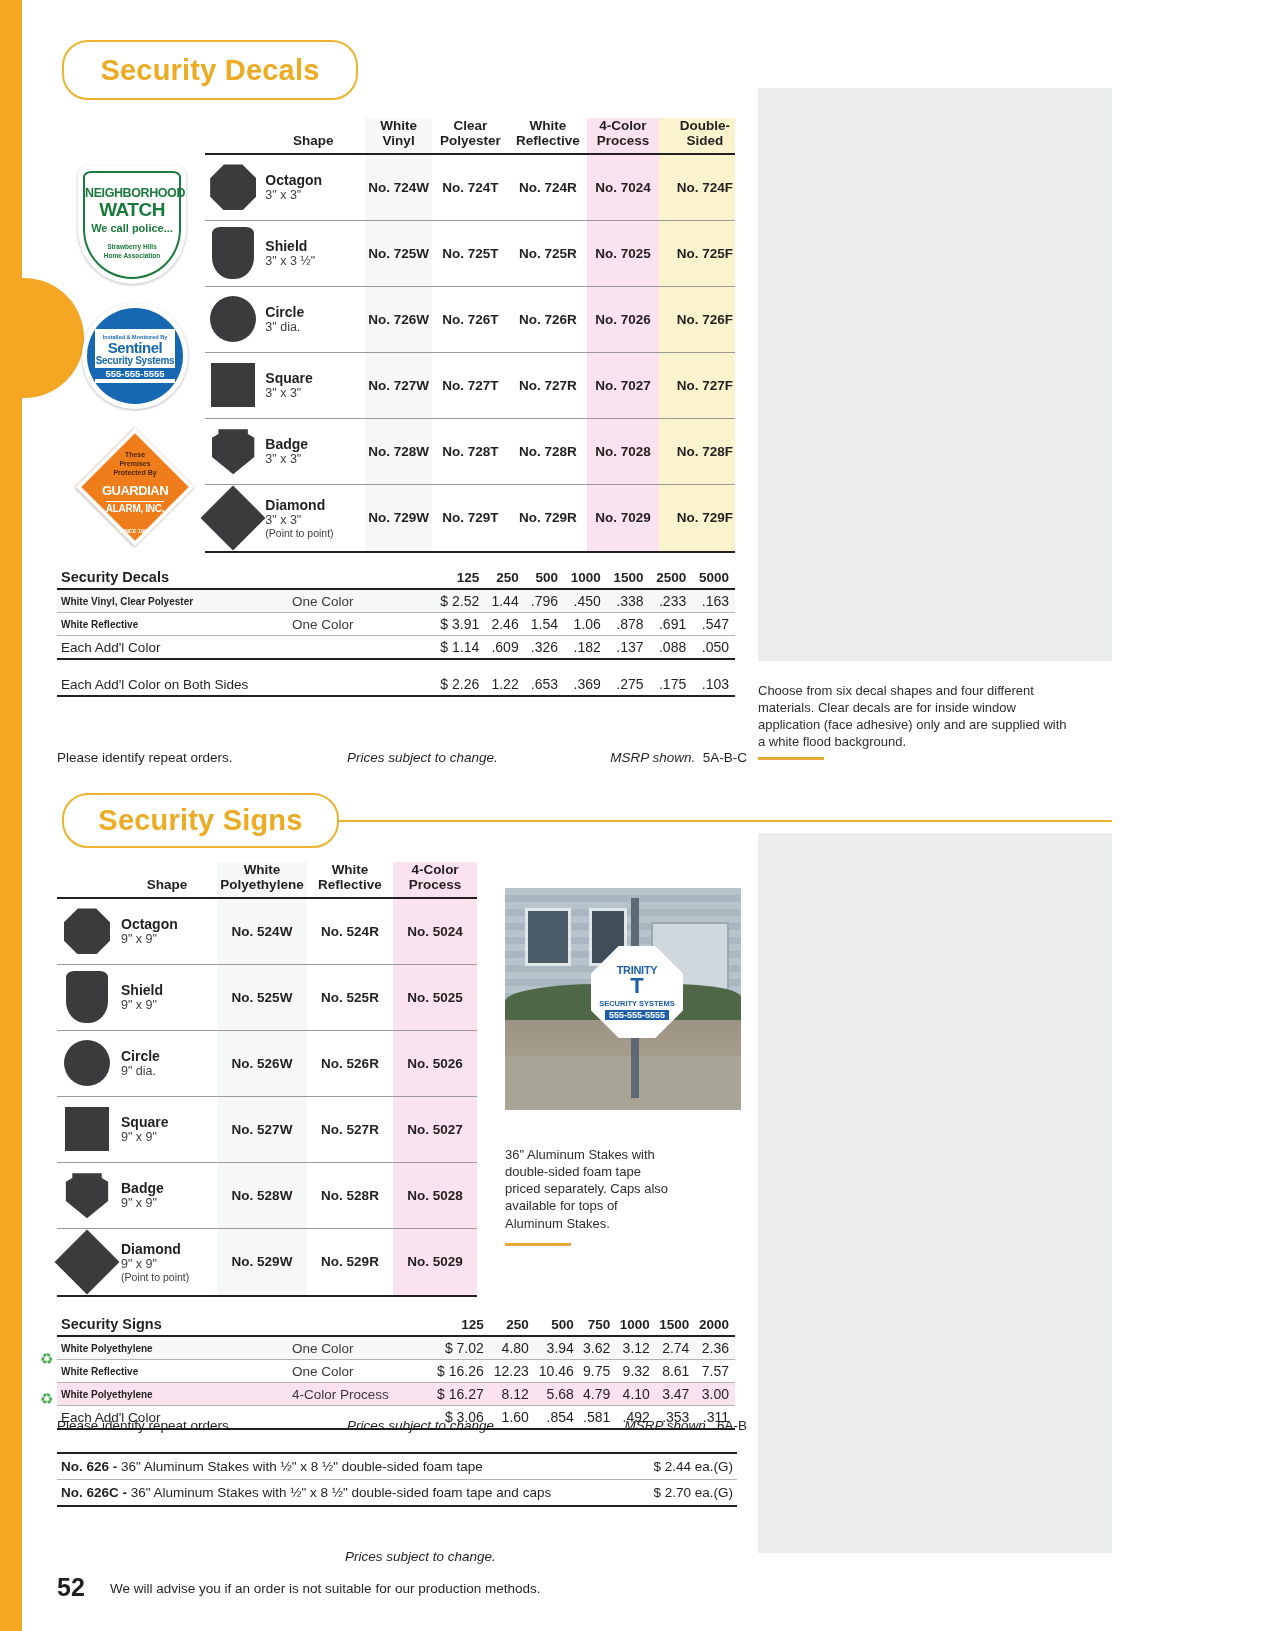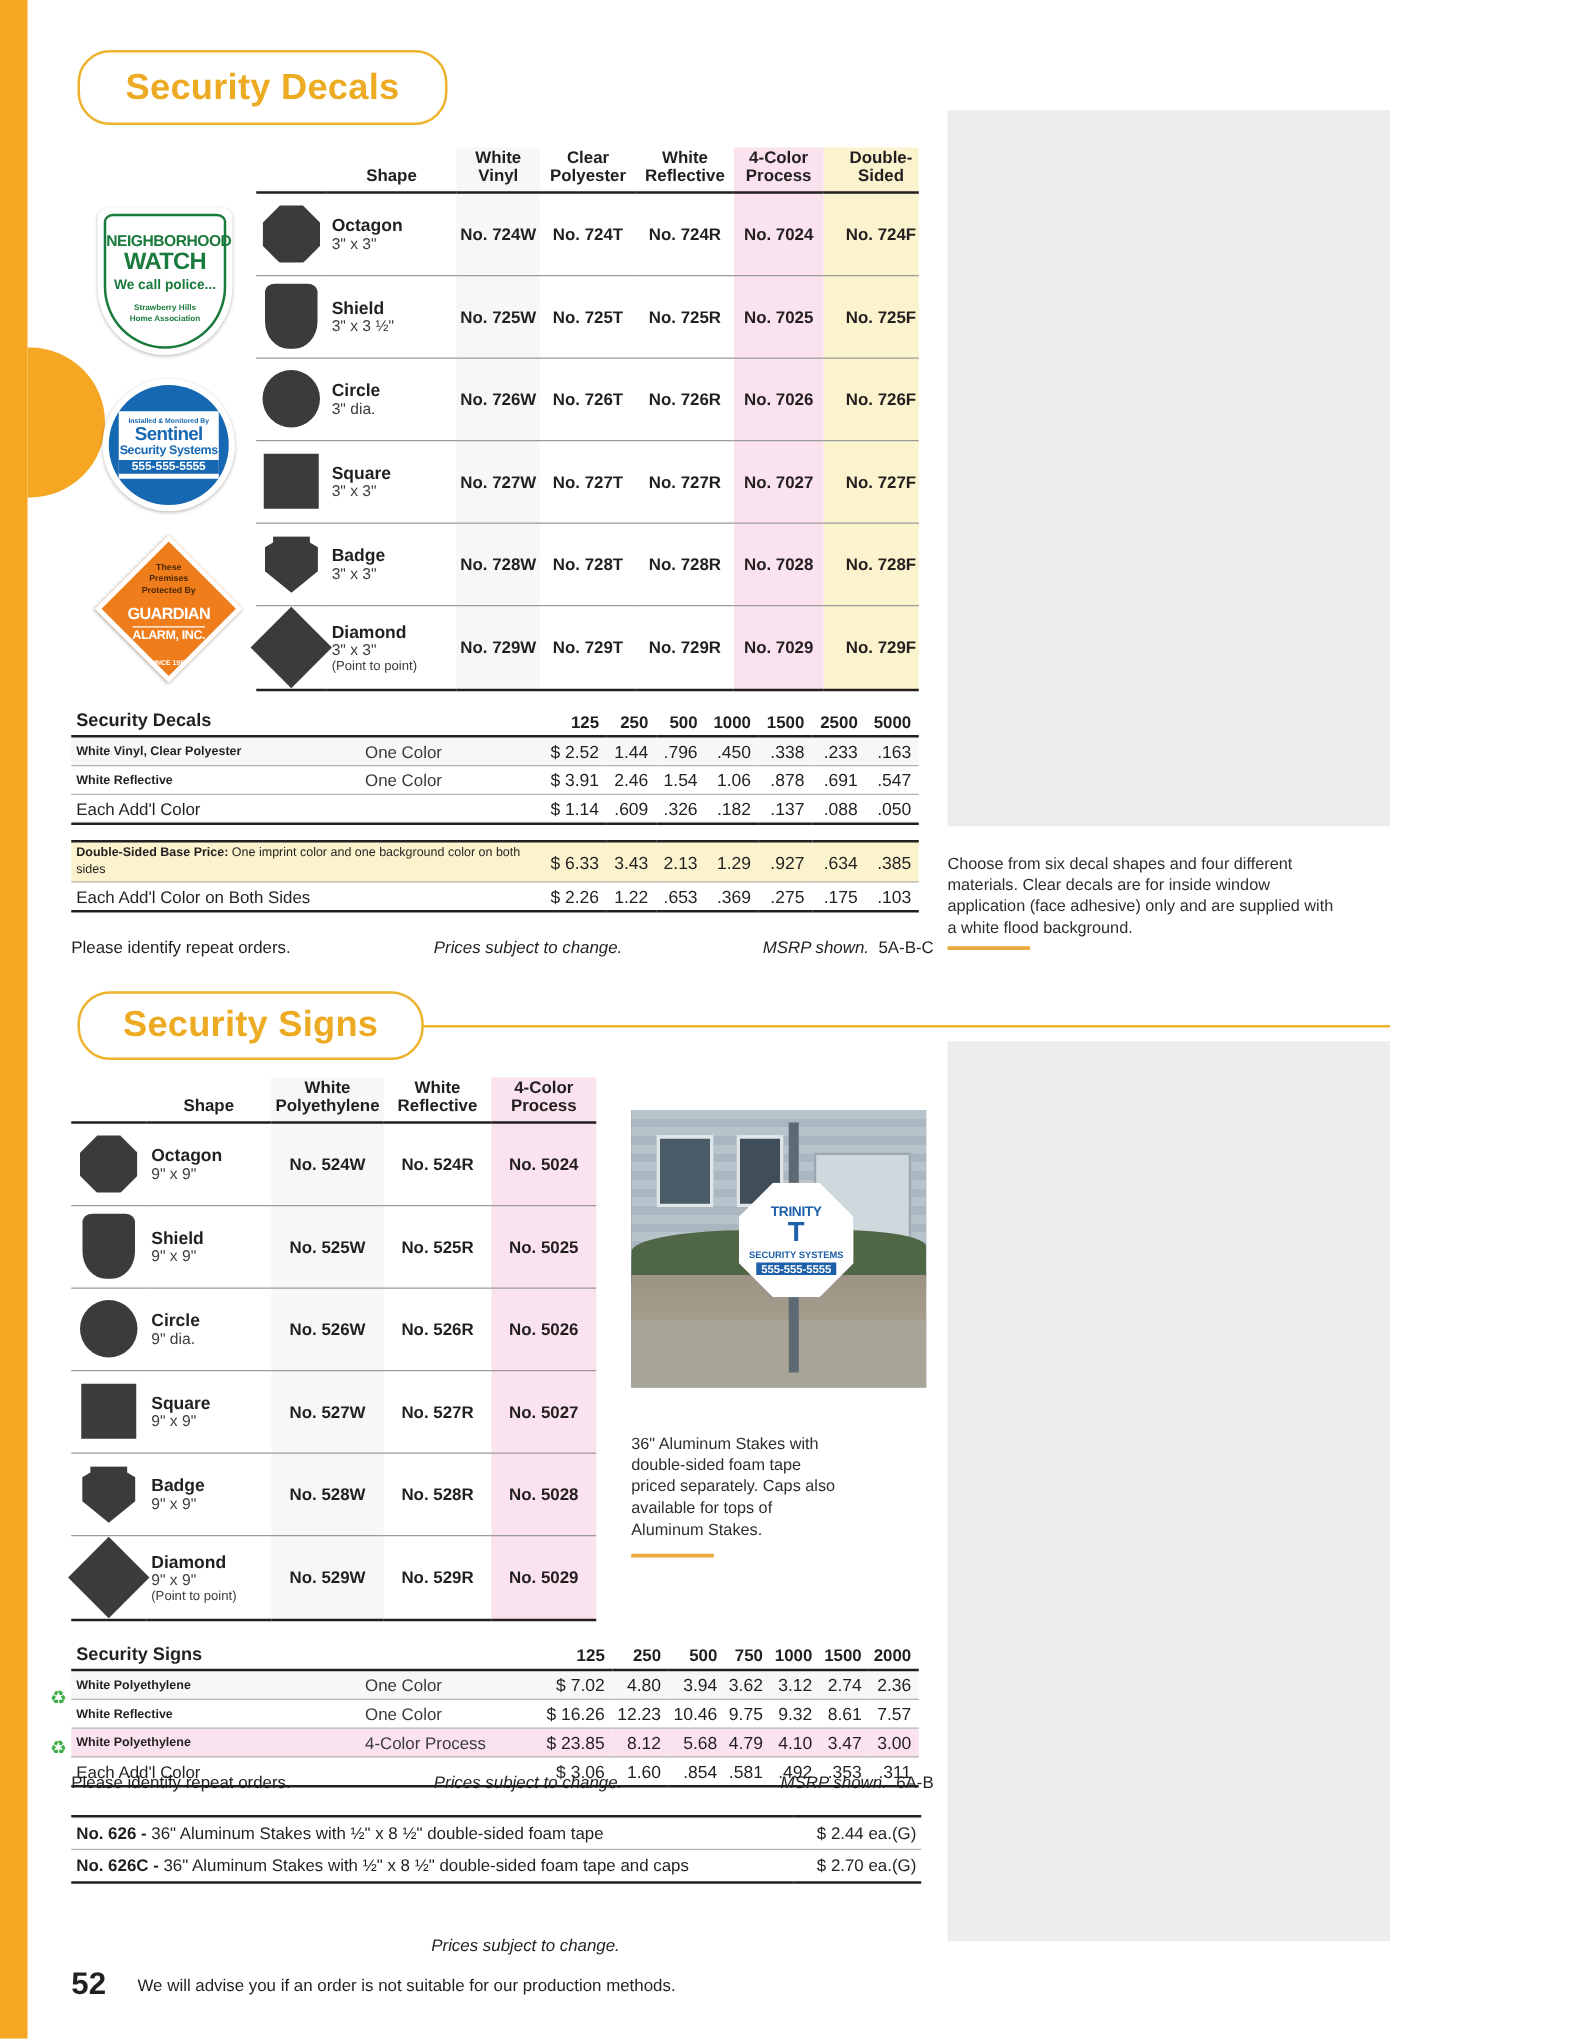--- a/index.html
+++ b/index.html
@@ -430,30 +430,20 @@
         <td class="num">$ 1.14</td>
         <td class="num">.609</td>
         <td class="num">.326</td>
         <td class="num">.182</td>
         <td class="num">.137</td>
         <td class="num">.088</td>
         <td class="num">.050</td>
       </tr>
       <tr>
         <td colspan="9" style="height:14px"></td>
-      </tr>
-      <tr class="rowyel rowline">
-        <td colspan="2" class="lbl" style="line-height: 1.25; padding-right: 8px; border-top: 2px solid rgb(35, 31, 32);"><b>Double-Sided Base Price:</b><span style="font-weight:normal"> One imprint color and one background color on both sides</span></td>
-        <td class="num" style="border-top: 2px solid rgb(35, 31, 32);">$ 6.33</td>
-        <td class="num" style="border-top: 2px solid rgb(35, 31, 32);">3.43</td>
-        <td class="num" style="border-top: 2px solid rgb(35, 31, 32);">2.13</td>
-        <td class="num" style="border-top: 2px solid rgb(35, 31, 32);">1.29</td>
-        <td class="num" style="border-top: 2px solid rgb(35, 31, 32);">.927</td>
-        <td class="num" style="border-top: 2px solid rgb(35, 31, 32);">.634</td>
-        <td class="num" style="border-top: 2px solid rgb(35, 31, 32);">.385</td>
       </tr>
       <tr class=" rowend">
         <td class="lbl-n" style="width: 235px;">Each Add'l Color on Both Sides</td>
         <td class="sub" style="width: 140px;"></td>
         <td class="num">$ 2.26</td>
         <td class="num">1.22</td>
         <td class="num">.653</td>
         <td class="num">.369</td>
         <td class="num">.275</td>
         <td class="num">.175</td>
@@ -653,21 +643,21 @@
         <td class="num">12.23</td>
         <td class="num">10.46</td>
         <td class="num">9.75</td>
         <td class="num">9.32</td>
         <td class="num">8.61</td>
         <td class="num">7.57</td>
       </tr>
       <tr class="rowpink rowline">
         <td class="lbl" style="width: 235px;">White Polyethylene</td>
         <td class="sub" style="width: 140px;">4-Color Process</td>
-        <td class="num">$ 23.85</td>
+        <td class="num">$ 16.27</td>
         <td class="num">8.12</td>
         <td class="num">5.68</td>
         <td class="num">4.79</td>
         <td class="num">4.10</td>
         <td class="num">3.47</td>
         <td class="num">3.00</td>
       </tr>
       <tr class=" rowend">
         <td class="lbl-n" style="width: 235px;">Each Add'l Color</td>
         <td class="sub" style="width: 140px;"></td>

